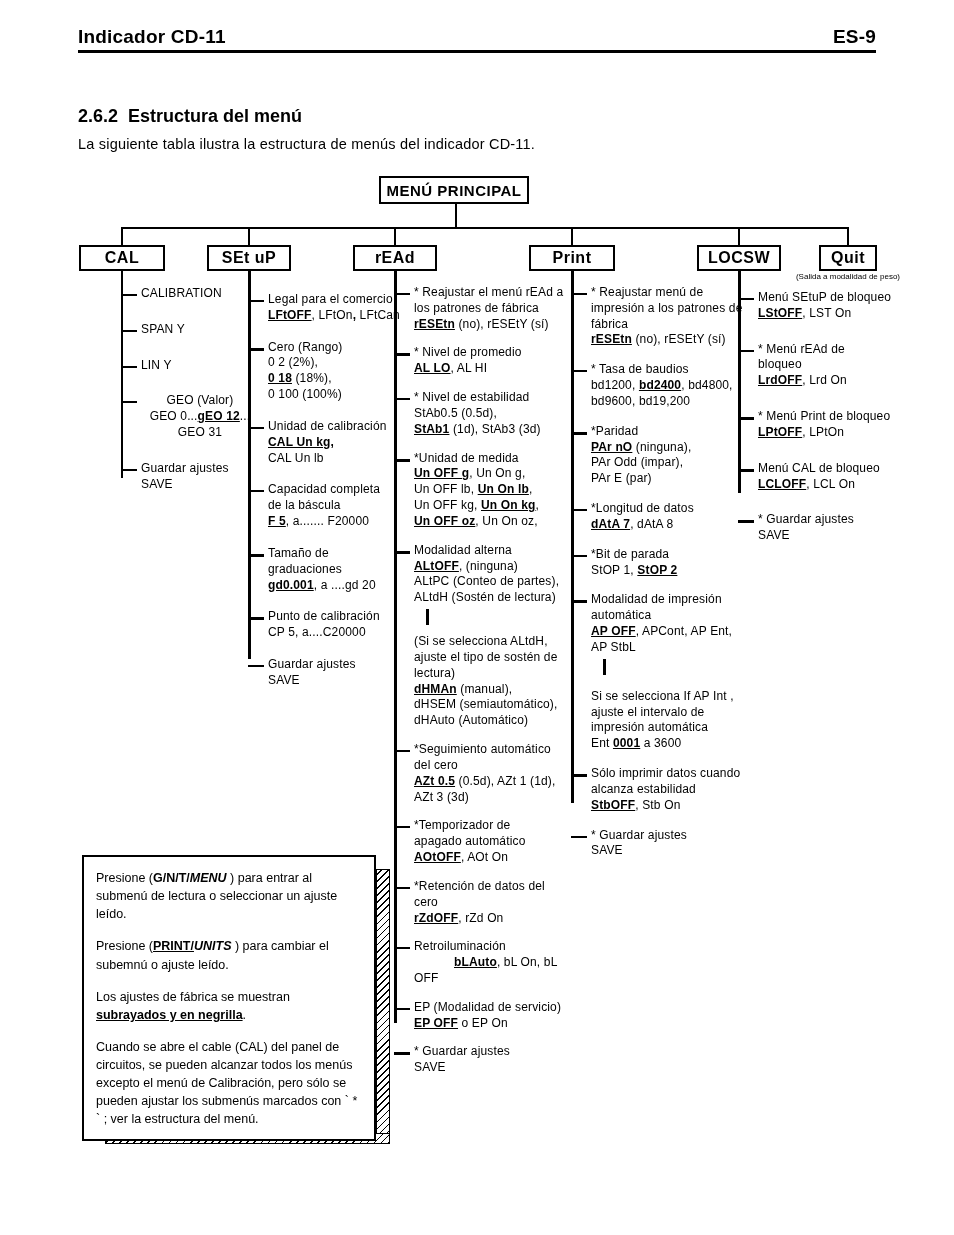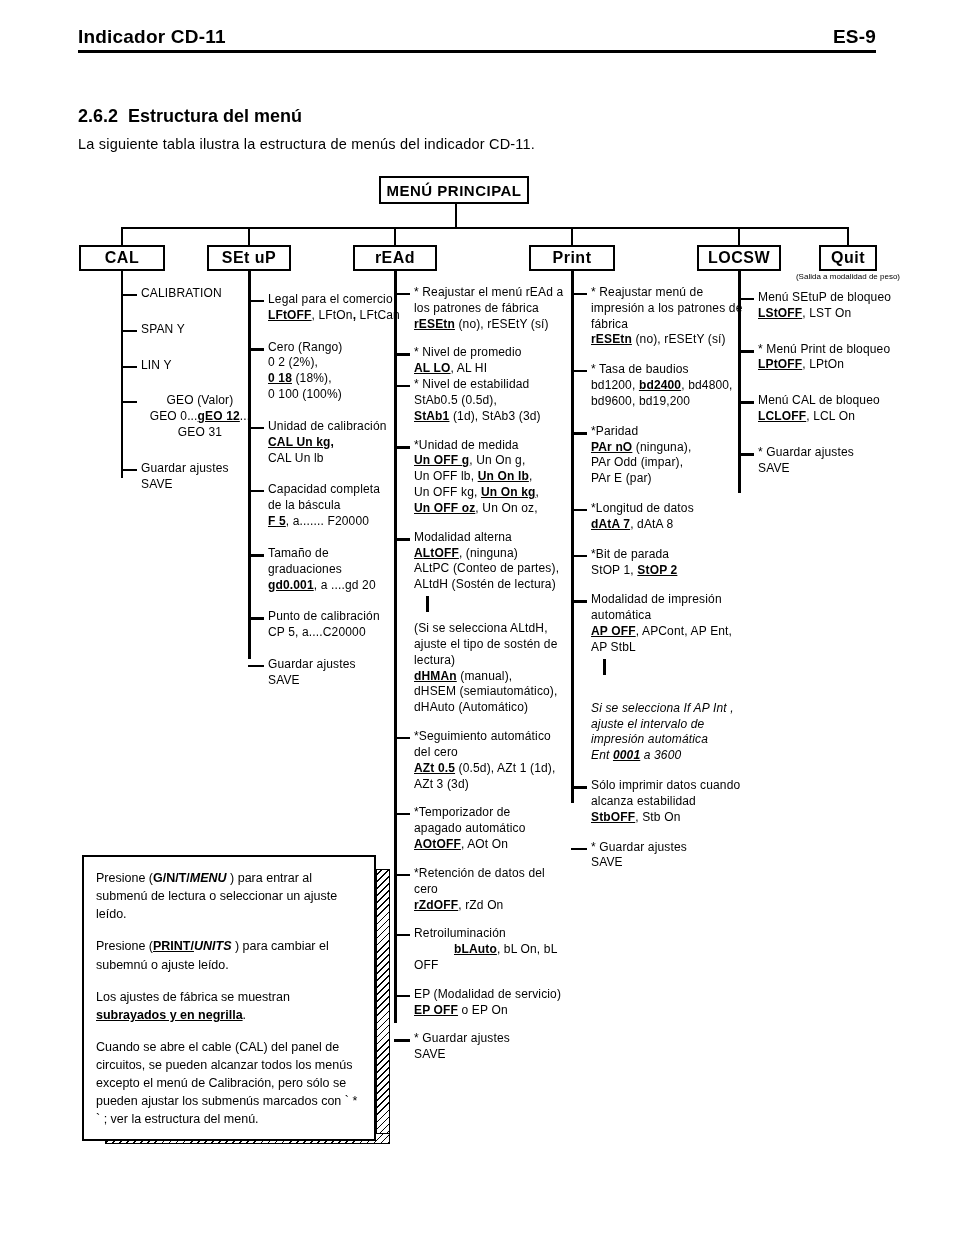--- a/index.html
+++ b/index.html
@@ -277,21 +277,21 @@
         <span class="tick"></span>
         <span class="txt"><span>*  Reajustar  el  menú  rEAd  a</span></span>
         <span class="txt"><span>los  patrones  de  fábrica</span></span>
         <span class="txt"><span style="font-weight: bold; text-decoration: underline;">rESEtn</span><span> (no),  rESEtY  (sí)</span></span>
       </div>
       <div class="item thick" style="margin-top: 13px;">
         <span class="tick"></span>
         <span class="txt"><span>*  Nivel  de  promedio</span></span>
         <span class="txt"><span style="font-weight: bold; text-decoration: underline;">AL LO</span><span>, AL HI</span></span>
       </div>
-      <div class="item" style="">
+      <div class="item" style="margin-top: 13px;">
         <span class="tick"></span>
         <span class="txt"><span>*  Nivel  de  estabilidad</span></span>
         <span class="txt"><span>StAb0.5  (0.5d),</span></span>
         <span class="txt"><span style="font-weight: bold; text-decoration: underline;">StAb1</span><span>  (1d),  StAb3  (3d)</span></span>
       </div>
       <div class="item thick" style="margin-top: 13px;">
         <span class="tick"></span>
         <span class="txt"><span>*Unidad  de  medida</span></span>
         <span class="txt"><span style="font-weight: bold; text-decoration: underline;">Un OFF g</span><span>, Un On g,</span></span>
         <span class="txt"><span>Un OFF lb, </span><span style="font-weight: bold; text-decoration: underline;">Un On lb</span><span>,</span></span>
@@ -384,21 +384,21 @@
         <span class="txt"><span>StOP 1,  </span><span style="font-weight: bold; text-decoration: underline;">StOP 2</span></span>
       </div>
       <div class="item thick" style="margin-top: 14px;">
         <span class="tick"></span>
         <span class="txt"><span>Modalidad  de  impresión</span></span>
         <span class="txt"><span>automática</span></span>
         <span class="txt"><span style="font-weight: bold; text-decoration: underline;">AP OFF</span><span>, APCont, AP Ent,</span></span>
         <span class="txt"><span>AP StbL</span></span>
         <div class="subtick"></div>
       </div>
-      <div class="item no-tick" style="margin-top: 26px; font-style: italic;">
+      <div class="item no-tick" style="margin-top: 14px;">
         <span class="txt"><span>Si  se  selecciona  If AP Int ,</span></span>
         <span class="txt"><span>ajuste  el  intervalo  de</span></span>
         <span class="txt"><span>impresión  automática</span></span>
         <span class="txt"><span>Ent  </span><span style="font-weight: bold; text-decoration: underline;">0001</span><span>  a 3600</span></span>
       </div>
       <div class="item thick" style="margin-top: 14px;">
         <span class="tick"></span>
         <span class="txt"><span>Sólo  imprimir  datos  cuando</span></span>
         <span class="txt"><span>alcanza  estabilidad</span></span>
         <span class="txt"><span style="font-weight: bold; text-decoration: underline;">StbOFF</span><span>,  Stb On</span></span>
@@ -410,20 +410,26 @@
       </div>
     </div>
 </div>
 
 <div class="col" id="col-locsw" style="left:758px; top:290px; width:160px;">
   <div class="col-items">
       <div class="item">
         <span class="tick"></span>
         <span class="txt"><span>Menú  SEtuP  de  bloqueo</span></span>
         <span class="txt"><span style="font-weight: bold; text-decoration: underline;">LStOFF</span><span>,  LST On</span></span>
+      </div>
+      <div class="item" style="margin-top: 20px;">
+        <span class="tick"></span>
+        <span class="txt"><span>*  Menú  rEAd  de</span></span>
+        <span class="txt"><span>bloqueo</span></span>
+        <span class="txt"><span style="font-weight: bold; text-decoration: underline;">LrdOFF</span><span>,  Lrd On</span></span>
       </div>
       <div class="item thick" style="margin-top: 20px;">
         <span class="tick"></span>
         <span class="txt"><span>*  Menú  Print  de  bloqueo</span></span>
         <span class="txt"><span style="font-weight: bold; text-decoration: underline;">LPtOFF</span><span>,  LPtOn</span></span>
       </div>
       <div class="item thick" style="margin-top: 20px;">
         <span class="tick"></span>
         <span class="txt"><span>Menú  CAL  de  bloqueo</span></span>
         <span class="txt"><span style="font-weight: bold; text-decoration: underline;">LCLOFF</span><span>,  LCL On</span></span>

